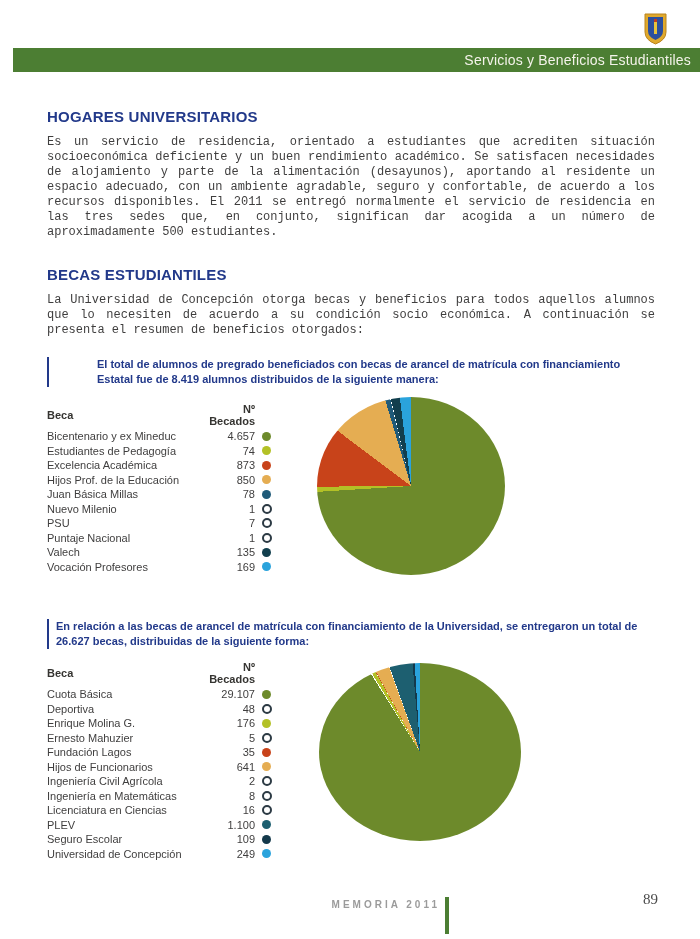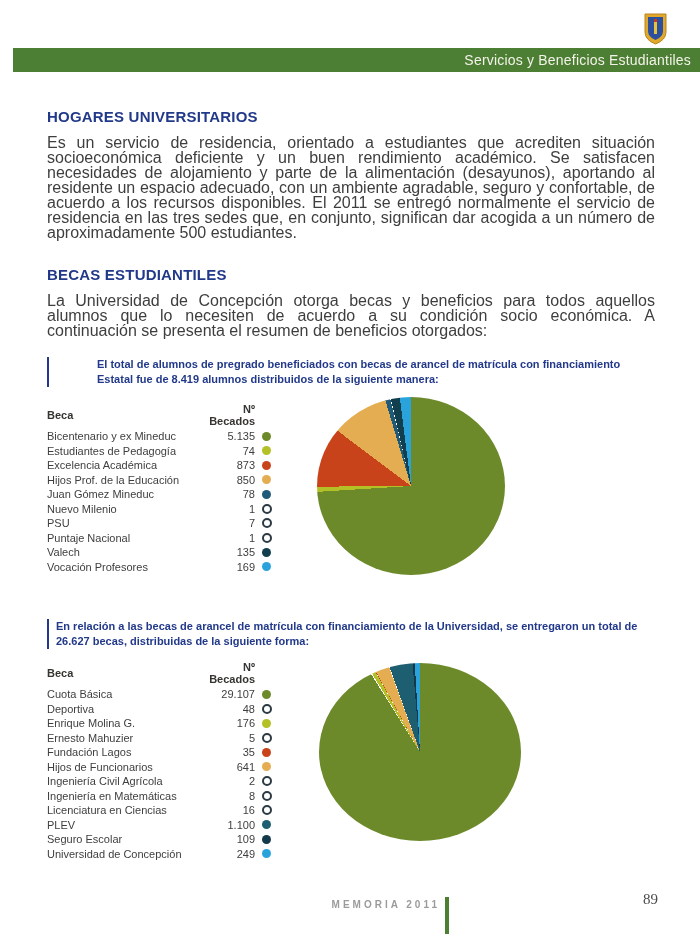--- a/index.html
+++ b/index.html
@@ -19,21 +19,21 @@
   }
   .crest { position:absolute; top:13px; right:33px; width:23px; height:32px; }
   
   .content { position:absolute; top:72px; left:47px; width:608px; }
   h1.sec {
     color:#22398a; font-size:15px; letter-spacing:.2px; font-weight:bold;
   }
   .h-hogares { margin-top:36px; }
   .h-becas   { margin-top:26px; }
   p.body {
-    margin-top:10px; font-size:16px; line-height:15px; text-align:justify; color:#3f3e3e;
+    margin-top:10px; font-size:12px; line-height:15px; text-align:justify; color:#3f3e3e;font-family:Liberation Mono, monospace;
   }
   .callout {
     border-left:2px solid #22398a; padding-left:7px;
     color:#22398a; font-weight:bold; font-size:11px; line-height:15px;
     width:600px;
   }
   .callout-1 { margin-top:19px;padding-left:48px; }
   .callout-2 { margin-top:37px; }
   
   .chart-row { display:flex; align-items:flex-start; }
@@ -98,40 +98,40 @@
         <thead>
           <tr>
             <th>Beca</th>
             <th class="val-h">Nº Becados</th>
             <th class="mark"></th>
           </tr>
         </thead>
         <tbody id="tbody-estatal">
             <tr>
               <td class="beca">Bicentenario y ex Mineduc</td>
-              <td class="val">5.135</td>
+              <td class="val">4.657</td>
               <td class="mark"><span class="dot" style="background: rgb(109, 138, 43);"></span></td>
             </tr>
             <tr>
               <td class="beca">Estudiantes de Pedagogía</td>
               <td class="val">74</td>
               <td class="mark"><span class="dot" style="background: rgb(179, 193, 38);"></span></td>
             </tr>
             <tr>
               <td class="beca">Excelencia Académica</td>
               <td class="val">873</td>
               <td class="mark"><span class="dot" style="background: rgb(200, 67, 26);"></span></td>
             </tr>
             <tr>
               <td class="beca">Hijos Prof. de la Educación</td>
               <td class="val">850</td>
               <td class="mark"><span class="dot" style="background: rgb(229, 173, 82);"></span></td>
             </tr>
             <tr>
-              <td class="beca">Juan Gómez Mineduc</td>
+              <td class="beca">Juan Básica Millas</td>
               <td class="val">78</td>
               <td class="mark"><span class="dot" style="background: rgb(31, 90, 120);"></span></td>
             </tr>
             <tr>
               <td class="beca">Nuevo Milenio</td>
               <td class="val">1</td>
               <td class="mark"><span class="dot ring"></span></td>
             </tr>
             <tr>
               <td class="beca">PSU</td>

